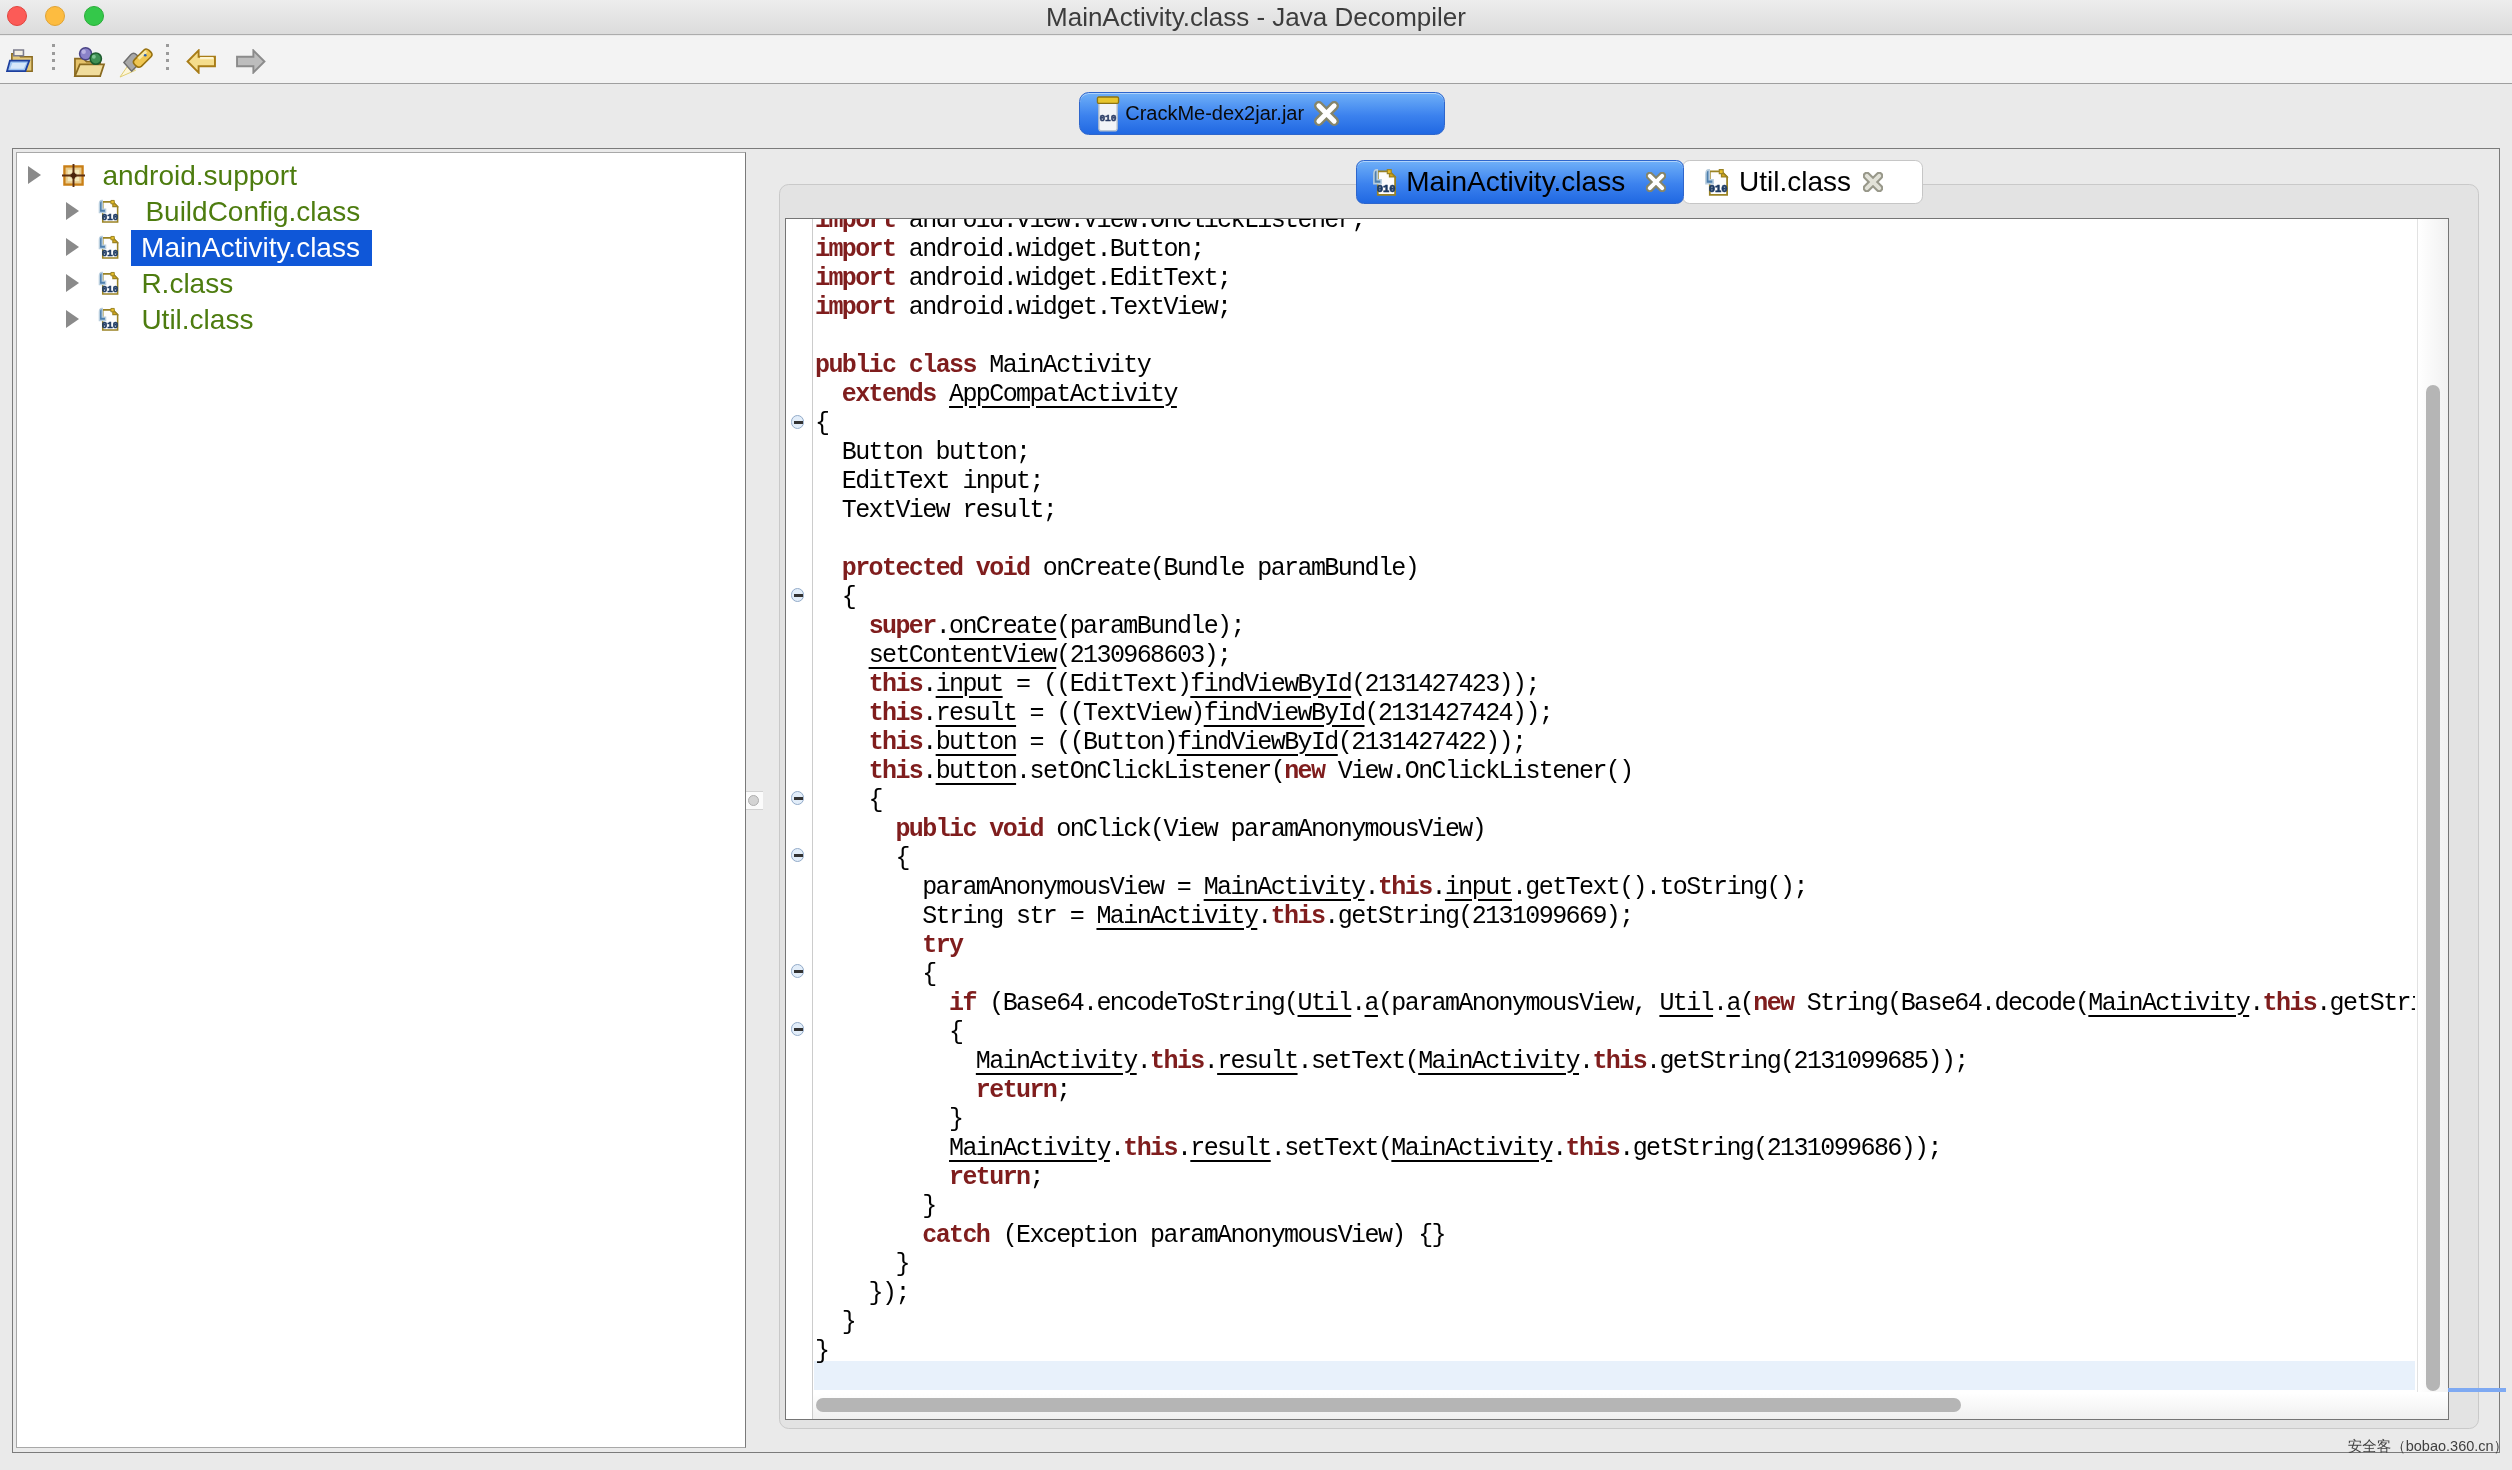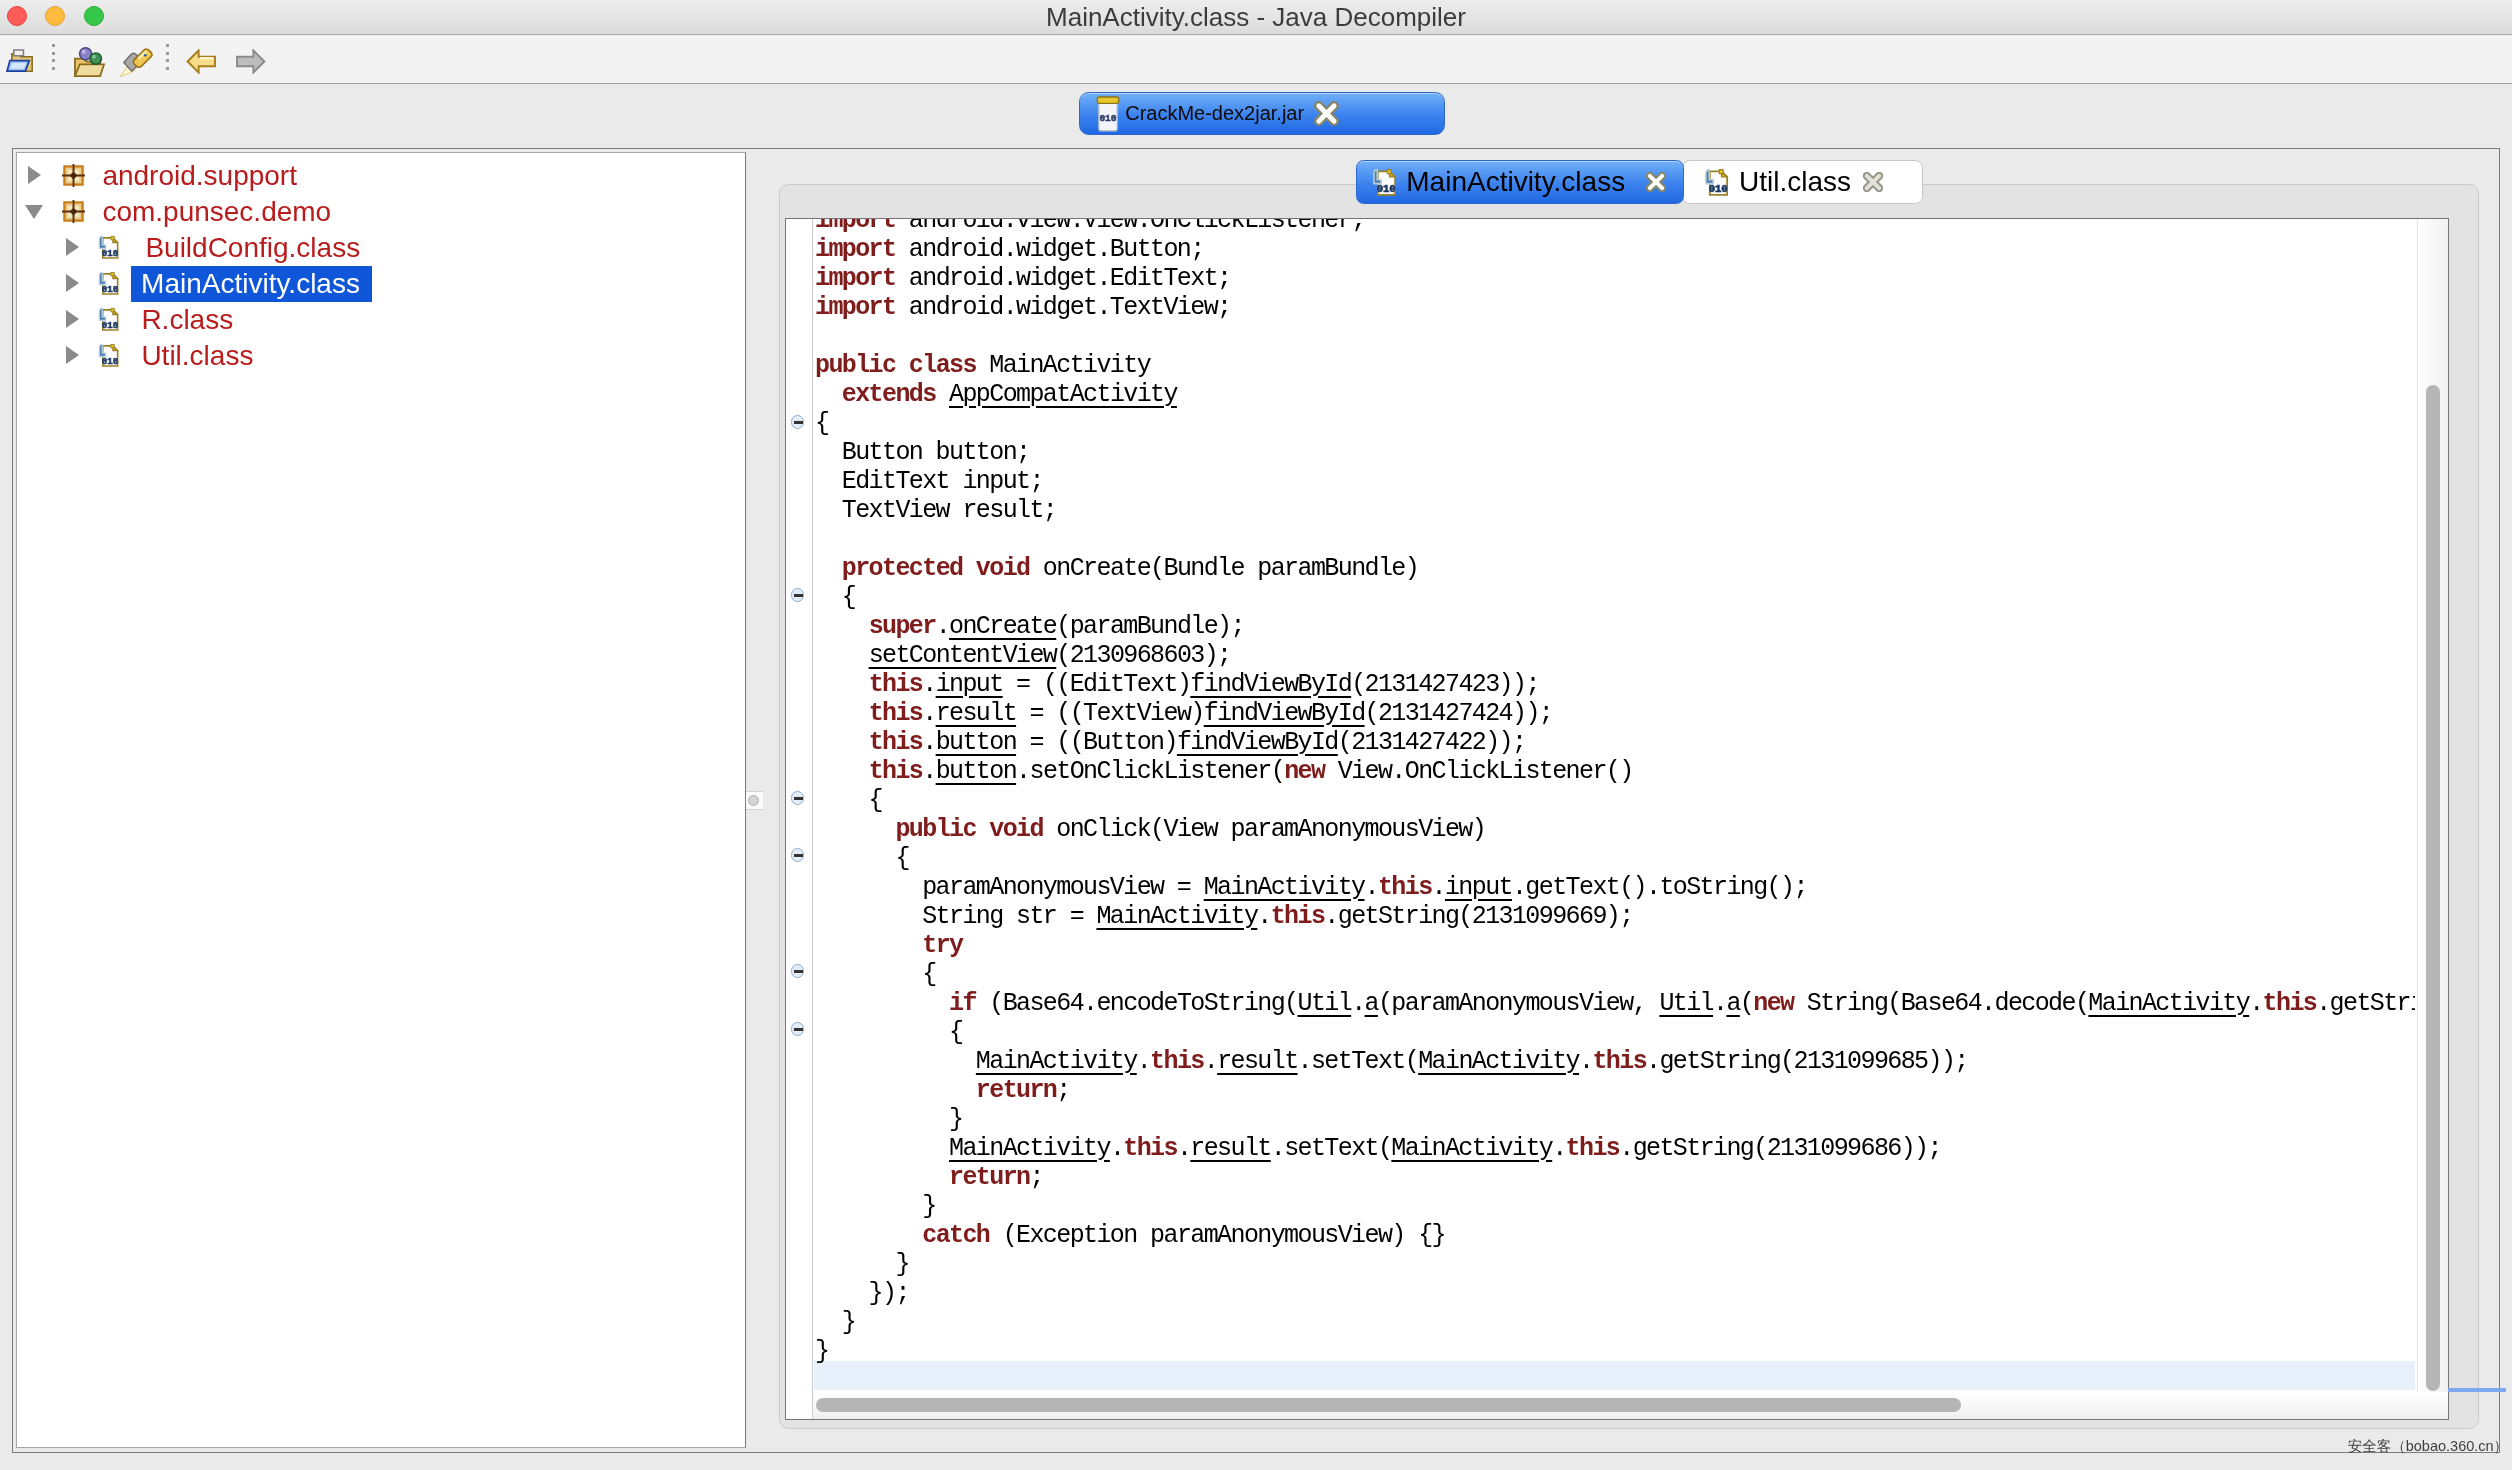--- a/index.html
+++ b/index.html
@@ -33,21 +33,21 @@
 
 
 #frame { position:absolute; left:11.6px; top:148px; width:2488px; height:1305px;
   border:1.9px solid #7b7b7b; }
 
 
 #treepanel { position:absolute; left:16.4px; top:152px; width:730px; height:1296px;
   background:#fff; border:1px solid #a8a8a8; border-right:1.9px solid #7a7a7a; }
 .trow { position:relative; height:36px; }
 #treerows { position:absolute; left:0; top:4.8px; width:100%; }
-.tlabel { position:absolute; top:0; line-height:36px; font-size:28px; color:#b91c1c;
+.tlabel { position:absolute; top:0; line-height:36px; font-size:28px; color:#4d7c0f;
   white-space:pre; }
 .tlabel.sel { background:#0f57d8; color:#fff; padding:0 11.6px 0 9.7px; }
 .tri-r { position:absolute; top:8.7px; width:0; height:0;
   border-left:13.5px solid #8a8a8a; border-top:9.2px solid transparent; border-bottom:9.2px solid transparent; }
 .tri-d { position:absolute; top:11.6px; width:0; height:0;
   border-top:14.5px solid #8a8a8a; border-left:9.2px solid transparent; border-right:9.2px solid transparent; }
 .picon { position:absolute; width:23px; height:23px; top:6.3px; }
 .picon.l1 { left:45px; }
 .cicon { position:absolute; width:25px; height:25px; top:5.3px; }
 .cicon.l2 { left:79px; }
@@ -164,33 +164,20 @@
   <svg class="picon l1" viewBox="0 0 24 24">
 <rect x="2.5" y="2.5" width="19" height="19" fill="#e8cb8e" stroke="#c97f16" stroke-width="2.4"></rect>
 <rect x="6" y="6" width="5" height="5" fill="#f4e9bb"></rect>
 <rect x="13" y="6" width="5" height="5" fill="#f4e9bb"></rect>
 <rect x="6" y="13" width="5" height="5" fill="#f4e9bb"></rect>
 <rect x="13" y="13" width="5" height="5" fill="#f4e9bb"></rect>
 <path d="M12 0 L12 24 M0 12 L24 12" stroke="#5d3012" stroke-width="2"></path>
 <path d="M12 9 L12 15 M9 12 L15 12" stroke="#4a250c" stroke-width="3.4"></path>
 </svg>
   <span class="tlabel" style="left:85px">android.support</span>
-</div>
-<div class="trow">
-  <div class="tri-d" style="left:7.7px"></div>
-  <svg class="picon l1" viewBox="0 0 24 24">
-<rect x="2.5" y="2.5" width="19" height="19" fill="#e8cb8e" stroke="#c97f16" stroke-width="2.4"></rect>
-<rect x="6" y="6" width="5" height="5" fill="#f4e9bb"></rect>
-<rect x="13" y="6" width="5" height="5" fill="#f4e9bb"></rect>
-<rect x="6" y="13" width="5" height="5" fill="#f4e9bb"></rect>
-<rect x="13" y="13" width="5" height="5" fill="#f4e9bb"></rect>
-<path d="M12 0 L12 24 M0 12 L24 12" stroke="#5d3012" stroke-width="2"></path>
-<path d="M12 9 L12 15 M9 12 L15 12" stroke="#4a250c" stroke-width="3.4"></path>
-</svg>
-  <span class="tlabel" style="left:85px">com.punsec.demo</span>
 </div>
 <div class="trow">
   <div class="tri-r" style="left:49px"></div>
   <svg class="cicon l2" viewBox="0 0 26 26">
 <path d="M7 3 L17.5 3 L22.5 8 L22.5 24 L7 24 Z" fill="#fdfdfd" stroke="#9a8324" stroke-width="1.6"></path>
 <path d="M17.5 3 L17.5 8 L22.5 8 Z" fill="#d9a918" stroke="#9a8324" stroke-width="1.2"></path>
 <path d="M15.5 1.5 L19 1.5 L19 5 L15.5 5 Z" fill="#e7bf2a" stroke="#9a8324" stroke-width="1"></path>
 <path d="M3.5 14 L3.5 5.5 Q3.5 1.5 6 1.5 L6.5 1.5 L6.5 10.5 L10 10.5 L10 14 Z" fill="#4d7fae" stroke="#b9cede" stroke-width="1.4"></path>
 <text x="14.5" y="21.5" font-family="Liberation Mono, monospace" font-weight="bold" font-size="9.5" fill="#1d3a63" text-anchor="middle" stroke="#1d3a63" stroke-width="0.6">010</text>
 </svg>

